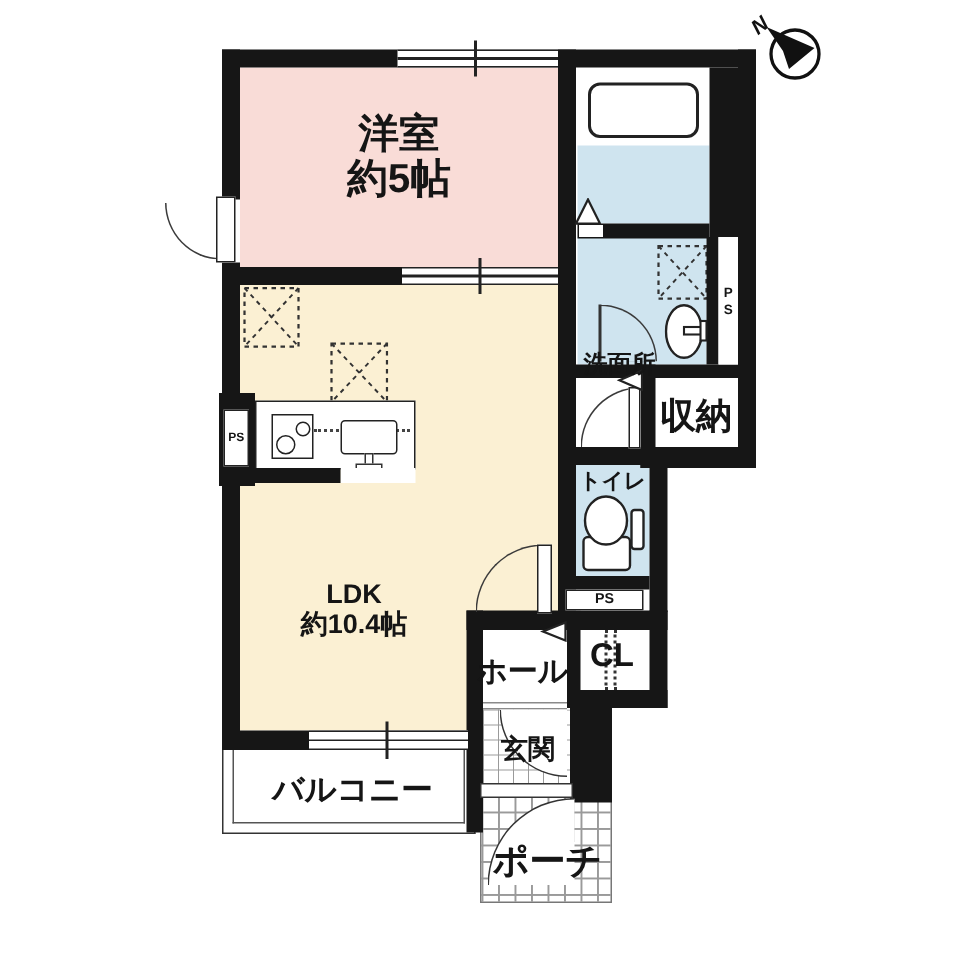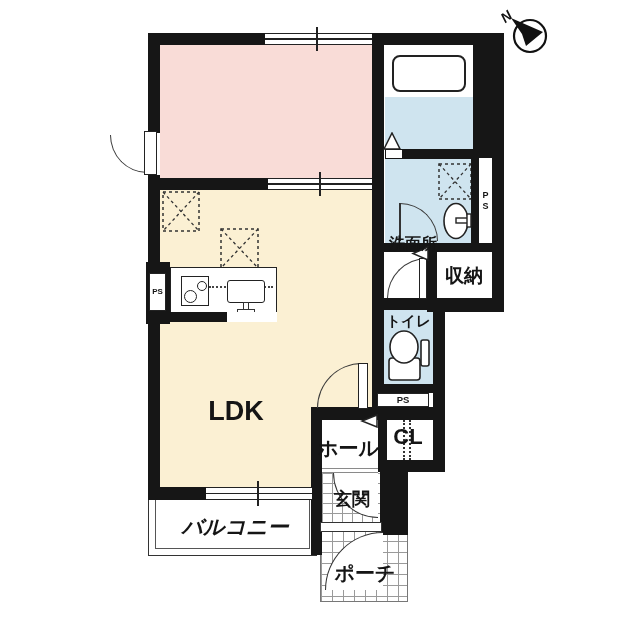--- a/index.html
+++ b/index.html
@@ -172,27 +172,32 @@
 
   <svg class="abs" style="left:494px;top:4px;" width="64" height="58">
     <circle cx="36" cy="32" r="16" fill="#fff" stroke="#111" stroke-width="2.2"></circle>
     <polygon points="17,14 49,28 32,42 28,30" fill="#111"></polygon>
     <text x="8" y="18" font-size="14" font-weight="bold" font-style="italic" transform="rotate(-38 12 14)" fill="#111">N</text>
   </svg>
 
   <div class="abs" style="left:403px;top:420px;width:0;height:40px;border-left:2px dotted #333;"></div>
   <div class="abs" style="left:409px;top:420px;width:0;height:40px;border-left:2px dotted #333;"></div>
 
-  <div class="lbl" style="left:140px;top:396px;width:192px;font-size:27px;">
+  <div class="lbl" style="left:160px;top:74px;width:212px;font-size:27px;">
+    <div>洋室</div>
+    <div>約5帖</div>
+  </div>
+  <div class="lbl" style="left:140px;top:386px;width:192px;font-size:18px;">
     <div>LDK</div>
+    <div>約10.4帖</div>
   </div>
   <div class="lbl" style="left:385px;top:100px;width:88px;font-size:17px;">
   </div>
   <div class="lbl" style="left:383px;top:190px;width:60px;font-size:16px;margin-top:45px;">洗面所</div>
-  <div class="lbl" style="left:435px;top:265px;width:58px;font-size:19px;">収納</div>
+  <div class="lbl" style="left:435px;top:265px;width:58px;font-size:24px;">収納</div>
   <div class="lbl" style="left:384px;top:313px;width:49px;font-size:14.5px;">トイレ</div>
   <div class="lbl" style="left:318px;top:437px;width:56px;font-size:20px;">ホール</div>
   <div class="lbl" style="left:387px;top:425px;width:42px;font-size:22px;">CL</div>
   <div class="lbl" style="left:325px;top:489px;width:54px;font-size:18px;">玄関</div>
-  <div class="lbl" style="left:328px;top:562px;width:74px;font-size:20px;">ポーチ</div>
-  <div class="lbl" style="left:160px;top:515px;width:150px;font-size:21px;font-style:italic;">バルコニー</div>
+  <div class="lbl" style="left:328px;top:562px;width:74px;font-size:24px;">ポーチ</div>
+  <div class="lbl" style="left:160px;top:515px;width:150px;font-size:21px;">バルコニー</div>
 
 </div>
 
 </body></html>

